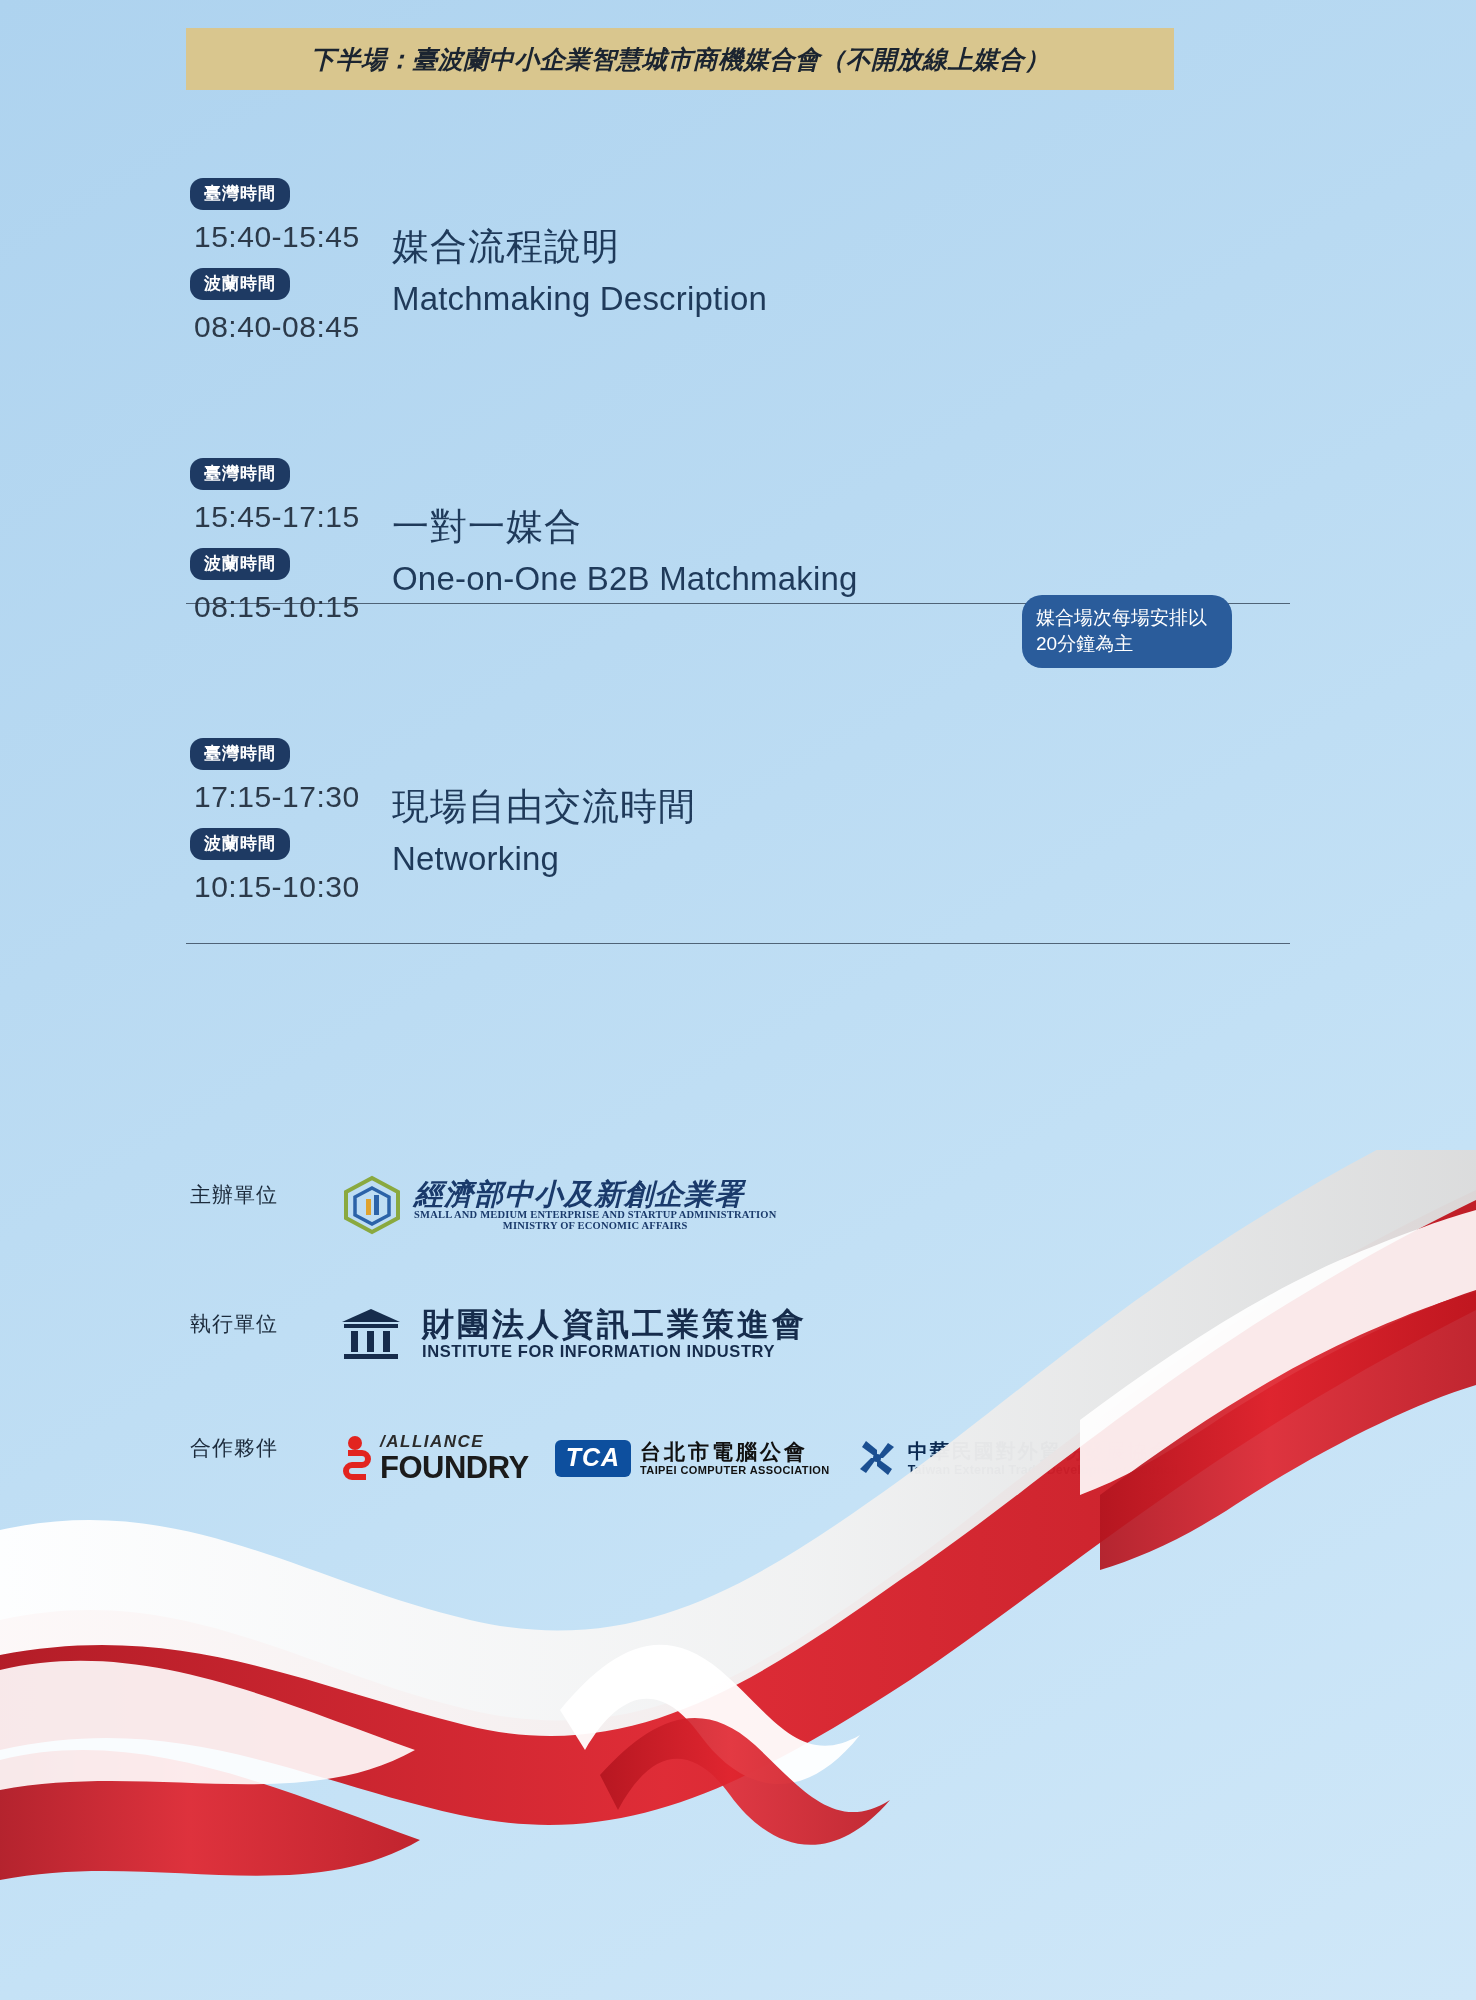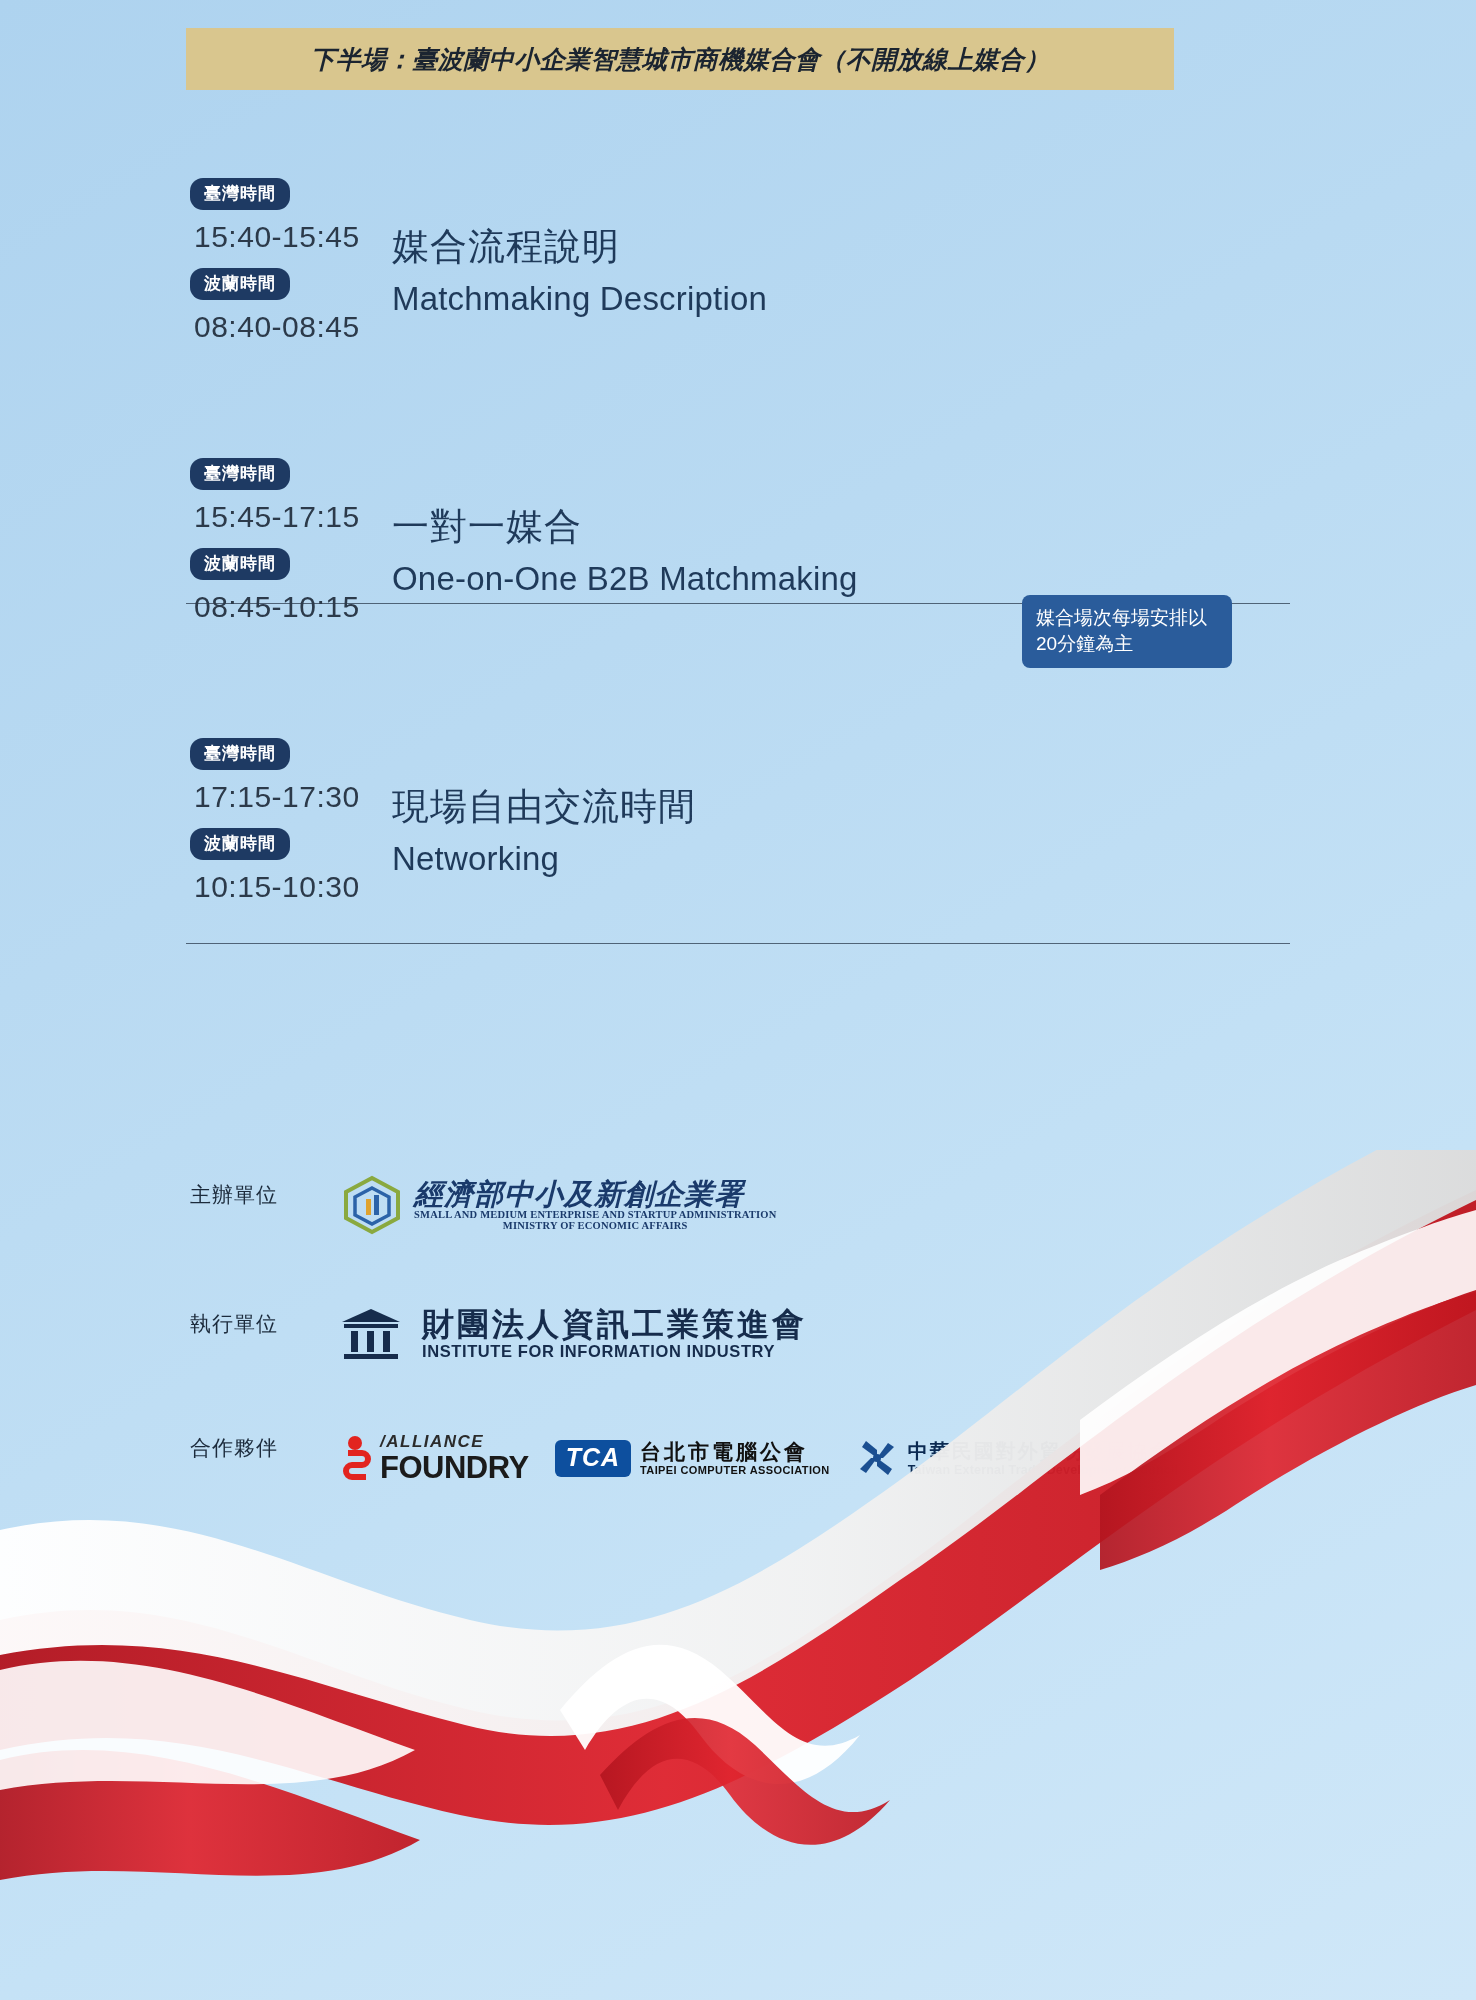--- a/index.html
+++ b/index.html
@@ -91,21 +91,21 @@
     color: #1f3a5a;
     font-weight: 500;
     letter-spacing: 0.2px;
   }
 
   .note {
     position: absolute;
     left: 1022px; top: 595px;
     background: #2a5c9b;
     color: #ffffff;
-    border-radius: 8px;
+    border-radius: 20px;
     padding: 10px 14px 12px 14px;
     font-size: 19px;
     line-height: 1.35;
     width: 210px;
   }
 
   .divider {
     position: absolute;
     left: 186px;
     width: 1104px;
@@ -239,21 +239,21 @@
     </div>
   </div>
 
   <div class="divider d1"></div>
 
   <div class="row">
     <div class="times">
       <span class="tag">臺灣時間</span>
       <div class="time-val">15:45-17:15</div>
       <span class="tag">波蘭時間</span>
-      <div class="time-val last">08:45-10:15</div>
+      <div class="time-val last">08:15-10:15</div>
     </div>
     <div class="titles">
       <div class="title-zh">一對一媒合</div>
       <div class="title-en">One-on-One B2B Matchmaking</div>
     </div>
   </div>
 
   <div class="divider d2"></div>
 
   <div class="row">

